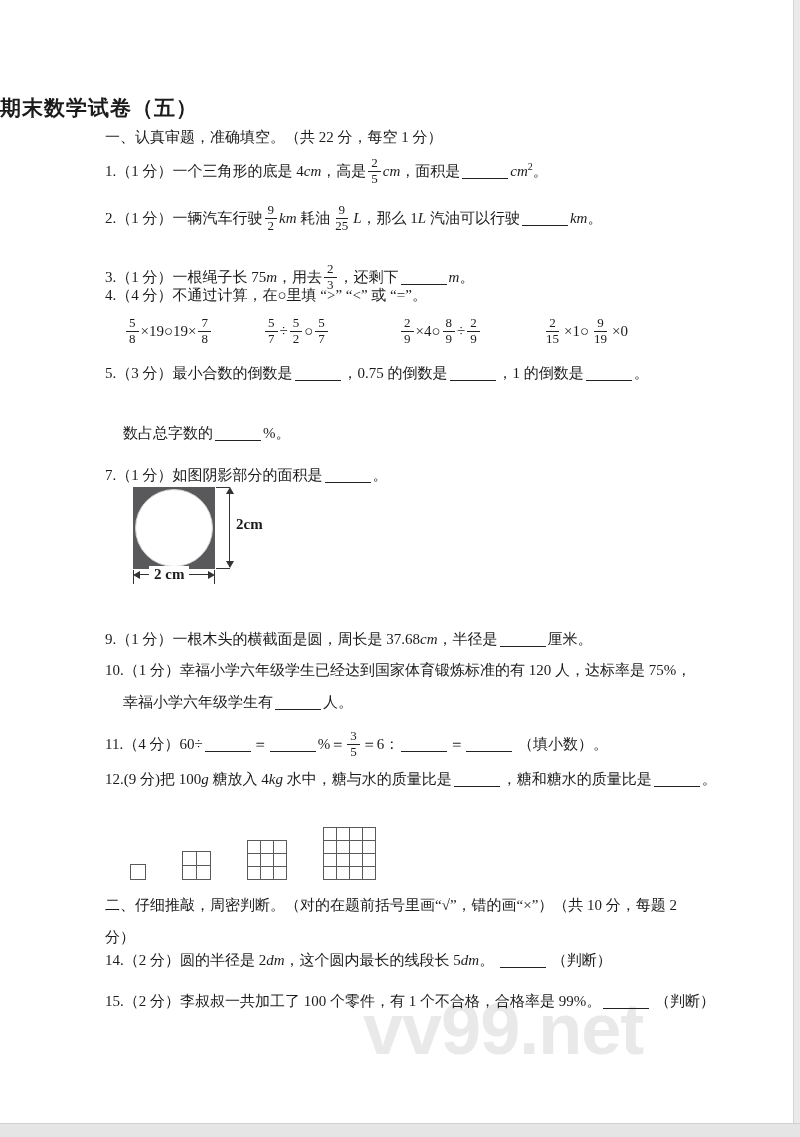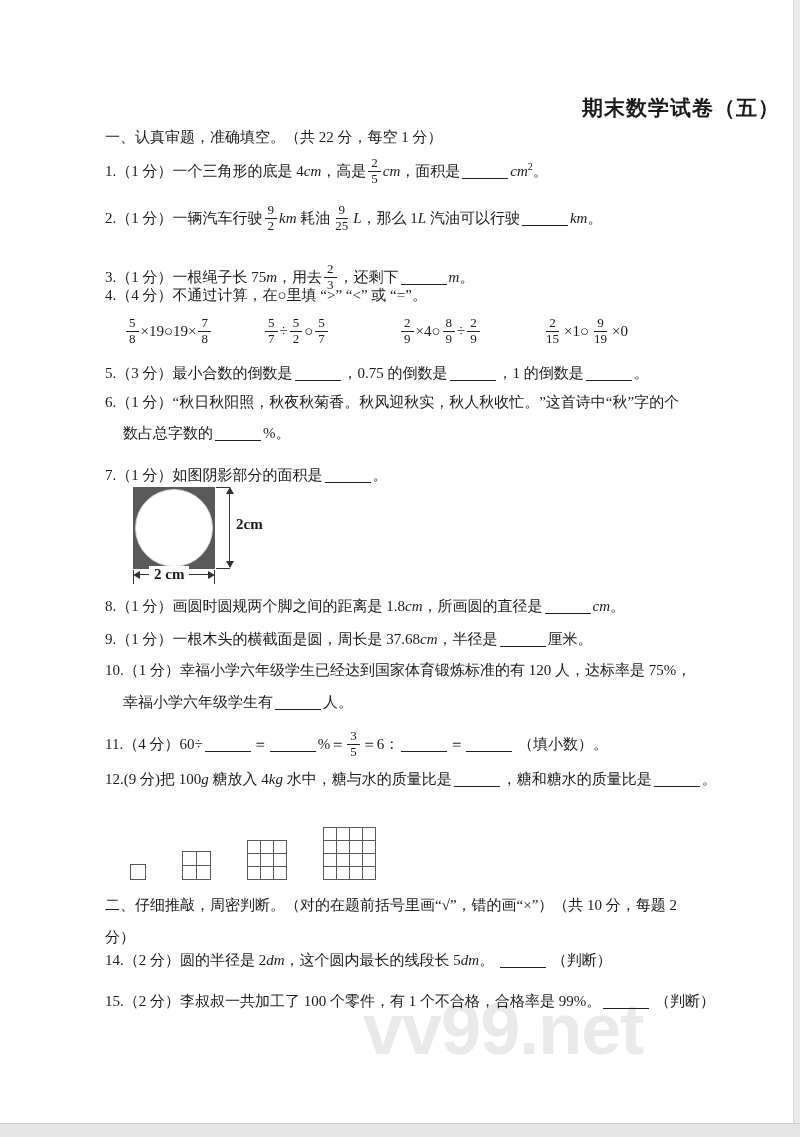--- a/index.html
+++ b/index.html
@@ -1,20 +1,20 @@
 <!DOCTYPE html>
 <html><head>
 <meta charset="utf-8">
 <style>
   html,body{margin:0;padding:0;}
   body{background:#ffffff;font-family:"Liberation Serif","DejaVu Serif",serif;color:#1b1b1b;}
   .page{position:relative;width:800px;height:1137px;background:#ffffff;overflow:hidden;}
   .edge-right{position:absolute;top:0;right:0;width:6px;height:100%;background:#eaeaea;border-left:1px solid #d6d6d6;}
   .edge-bottom{position:absolute;left:0;bottom:0;width:100%;height:13px;background:#e5e5e5;border-top:1px solid #d0d0d0;}
-  .title{position:absolute;top:80px;left:0;width:780px;text-align:right;font-size:21px;font-weight:bold;letter-spacing:1px;}
+  .title{position:absolute;top:80px;left:0;width:780px;text-align:left;font-size:21px;font-weight:bold;letter-spacing:1px;}
   .heading{position:absolute;left:105px;font-size:15px;font-weight:normal;white-space:pre;}
   .q{position:absolute;left:105px;font-size:15px;white-space:pre;}
   .q .it,.it{font-style:italic;margin-top:16px;}
   .q sup{font-size:10px;}
   .blank{display:inline-block;width:46px;height:0.95em;border-bottom:1px solid #222;margin:0 2px;vertical-align:-0.2em;}
   .frac{display:inline-flex;flex-direction:column;align-items:center;vertical-align:middle;font-size:13px;line-height:1.12;margin:0 2px;position:relative;top:-2px;}
   .frac .num{display:block;padding:0 3px;border-bottom:1px solid #222;}
   .frac .den{display:block;padding:0 3px;}
   .watermark{position:absolute;left:363px;top:988px;font-family:"Liberation Sans","DejaVu Sans",sans-serif;font-weight:bold;font-size:72px;color:#e9e9e9;letter-spacing:-1px;z-index:0;}
   
@@ -51,21 +51,20 @@
   <div class="q" style="top:205px"><span>2.（1 分）一辆汽车行驶</span><span class="frac"><span class="num">9</span><span class="den">2</span></span><span class="it">km</span><span> 耗油</span><span class="frac"><span class="num">9</span><span class="den">25</span></span><span class="it">L</span><span>，那么 1</span><span class="it">L</span><span> 汽油可以行驶</span><span class="blank"></span><span class="it">km</span><span>。</span></div>
   <div class="q" style="top:264px"><span>3.（1 分）一根绳子长 75</span><span class="it">m</span><span>，用去</span><span class="frac"><span class="num">2</span><span class="den">3</span></span><span>，还剩下</span><span class="blank"></span><span class="it">m</span><span>。</span></div>
   <div class="q" style="top:286px"><span>4.（4 分）不通过计算，在○里填 “&gt;” “&lt;” 或 “=”。</span></div>
 
   <div class="q" style="top:318px;left:124px"><span class="frac"><span class="num">5</span><span class="den">8</span></span><span>×19○19×</span><span class="frac"><span class="num">7</span><span class="den">8</span></span></div>
   <div class="q" style="top:318px;left:263px"><span class="frac"><span class="num">5</span><span class="den">7</span></span><span>÷</span><span class="frac"><span class="num">5</span><span class="den">2</span></span><span>○</span><span class="frac"><span class="num">5</span><span class="den">7</span></span></div>
   <div class="q" style="top:318px;left:399px"><span class="frac"><span class="num">2</span><span class="den">9</span></span><span>×4○</span><span class="frac"><span class="num">8</span><span class="den">9</span></span><span>÷</span><span class="frac"><span class="num">2</span><span class="den">9</span></span></div>
   <div class="q" style="top:318px;left:541px"><span class="frac"><span class="num">2</span><span class="den">15</span></span><span>×1○</span><span class="frac"><span class="num">9</span><span class="den">19</span></span><span>×0</span></div>
 
   <div class="q" style="top:364px"><span>5.（3 分）最小合数的倒数是</span><span class="blank"></span><span>，0.75 的倒数是</span><span class="blank"></span><span>，1 的倒数是</span><span class="blank"></span><span>。</span></div>
-  <div class="q" style="top:393px"><span>6.（1 分）“秋日秋阳照，秋夜秋菊香。秋风迎秋实，秋人秋收忙。”这首诗中“秋”字的个</span></div>
   <div class="q" style="top:424px;left:123px"><span>数占总字数的</span><span class="blank"></span><span>%。</span></div>
   <div class="q" style="top:466px"><span>7.（1 分）如图阴影部分的面积是</span><span class="blank"></span><span>。</span></div>
 
   <div class="fig7">
     <div class="sq">
       <div class="circ"></div>
     </div>
     <div class="ext" style="left:101px;top:7px;width:14px;height:1px;"></div>
     <div class="ext" style="left:101px;top:88px;width:14px;height:1px;"></div>
     <div class="dimline-v"></div>
@@ -73,21 +72,20 @@
     <div class="arr down"></div>
     <div class="dim-label-v">2cm</div>
     <div class="ext" style="left:18px;top:90px;width:1px;height:14px;"></div>
     <div class="ext" style="left:99px;top:90px;width:1px;height:14px;"></div>
     <div class="dimline-h"></div>
     <div class="arr left"></div>
     <div class="arr right"></div>
     <div class="dim-label-h">2 cm</div>
   </div>
 
-  <div class="q" style="top:597px"><span>8.（1 分）画圆时圆规两个脚之间的距离是 1.8</span><span class="it">cm</span><span>，所画圆的直径是</span><span class="blank"></span><span class="it">cm</span><span>。</span></div>
   <div class="q" style="top:630px"><span>9.（1 分）一根木头的横截面是圆，周长是 37.68</span><span class="it">cm</span><span>，半径是</span><span class="blank"></span><span>厘米。</span></div>
   <div class="q" style="top:661px"><span>10.（1 分）幸福小学六年级学生已经达到国家体育锻炼标准的有 120 人，达标率是 75%，</span></div>
   <div class="q" style="top:693px;left:123px"><span>幸福小学六年级学生有</span><span class="blank"></span><span>人。</span></div>
   <div class="q" style="top:731px"><span>11.（4 分）60÷</span><span class="blank"></span><span>＝</span><span class="blank"></span><span>%＝</span><span class="frac"><span class="num">3</span><span class="den">5</span></span><span>＝6：</span><span class="blank"></span><span>＝</span><span class="blank"></span><span> （填小数）。</span></div>
   <div class="q" style="top:770px"><span>12.(9 分)把 100</span><span class="it">g</span><span> 糖放入 4</span><span class="it">kg</span><span> 水中，糖与水的质量比是</span><span class="blank"></span><span>，糖和糖水的质量比是</span><span class="blank"></span><span>。</span></div>
 
   <div class="grids" id="grids">
       <div class="grid" style="grid-template-columns: repeat(1, 14px); grid-template-rows: repeat(1, 14px);">
         <div class="cell"></div>
       </div>

